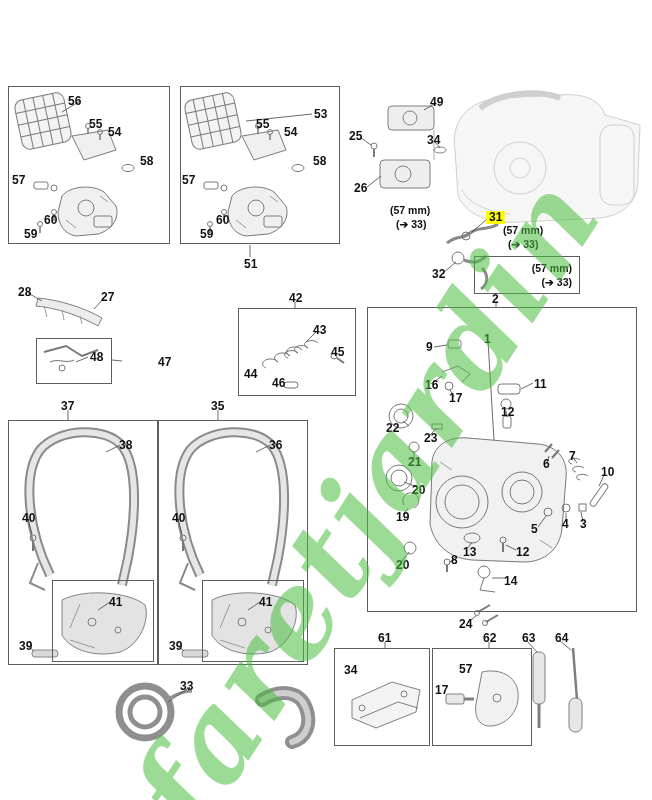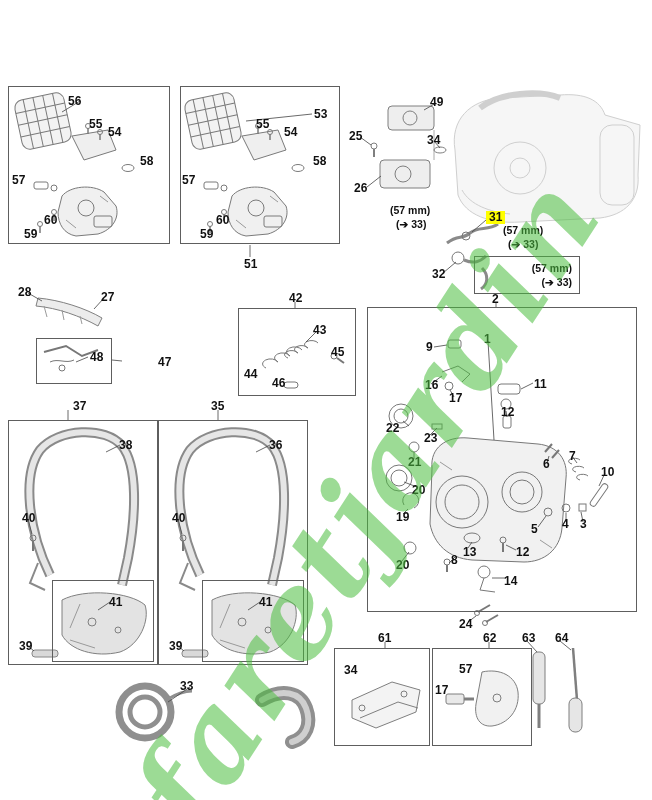--- a/index.html
+++ b/index.html
@@ -306,21 +306,21 @@
       <div class="part-label" style="left: 492px; top: 293px;">2</div>
       <div class="part-label" style="left: 18px; top: 286px;">28</div>
       <div class="part-label" style="left: 101px; top: 291px;">27</div>
       <div class="part-label" style="left: 90px; top: 351px;">48</div>
       <div class="part-label" style="left: 122px; top: 356px; margin-left: 36px;">47</div>
       <div class="part-label" style="left: 289px; top: 292px;">42</div>
       <div class="part-label" style="left: 313px; top: 324px;">43</div>
       <div class="part-label" style="left: 331px; top: 346px;">45</div>
       <div class="part-label" style="left: 244px; top: 368px;">44</div>
       <div class="part-label" style="left: 272px; top: 377px;">46</div>
-      <div class="part-label" style="left: 61px; top: 400px; margin-left: 12px;">37</div>
+      <div class="part-label" style="left: 61px; top: 400px;">37</div>
       <div class="part-label" style="left: 119px; top: 439px;">38</div>
       <div class="part-label" style="left: 22px; top: 512px;">40</div>
       <div class="part-label" style="left: 109px; top: 596px;">41</div>
       <div class="part-label" style="left: 19px; top: 640px;">39</div>
       <div class="part-label" style="left: 211px; top: 400px;">35</div>
       <div class="part-label" style="left: 269px; top: 439px;">36</div>
       <div class="part-label" style="left: 172px; top: 512px;">40</div>
       <div class="part-label" style="left: 259px; top: 596px;">41</div>
       <div class="part-label" style="left: 169px; top: 640px;">39</div>
       <div class="part-label" style="left: 180px; top: 680px;">33</div>

